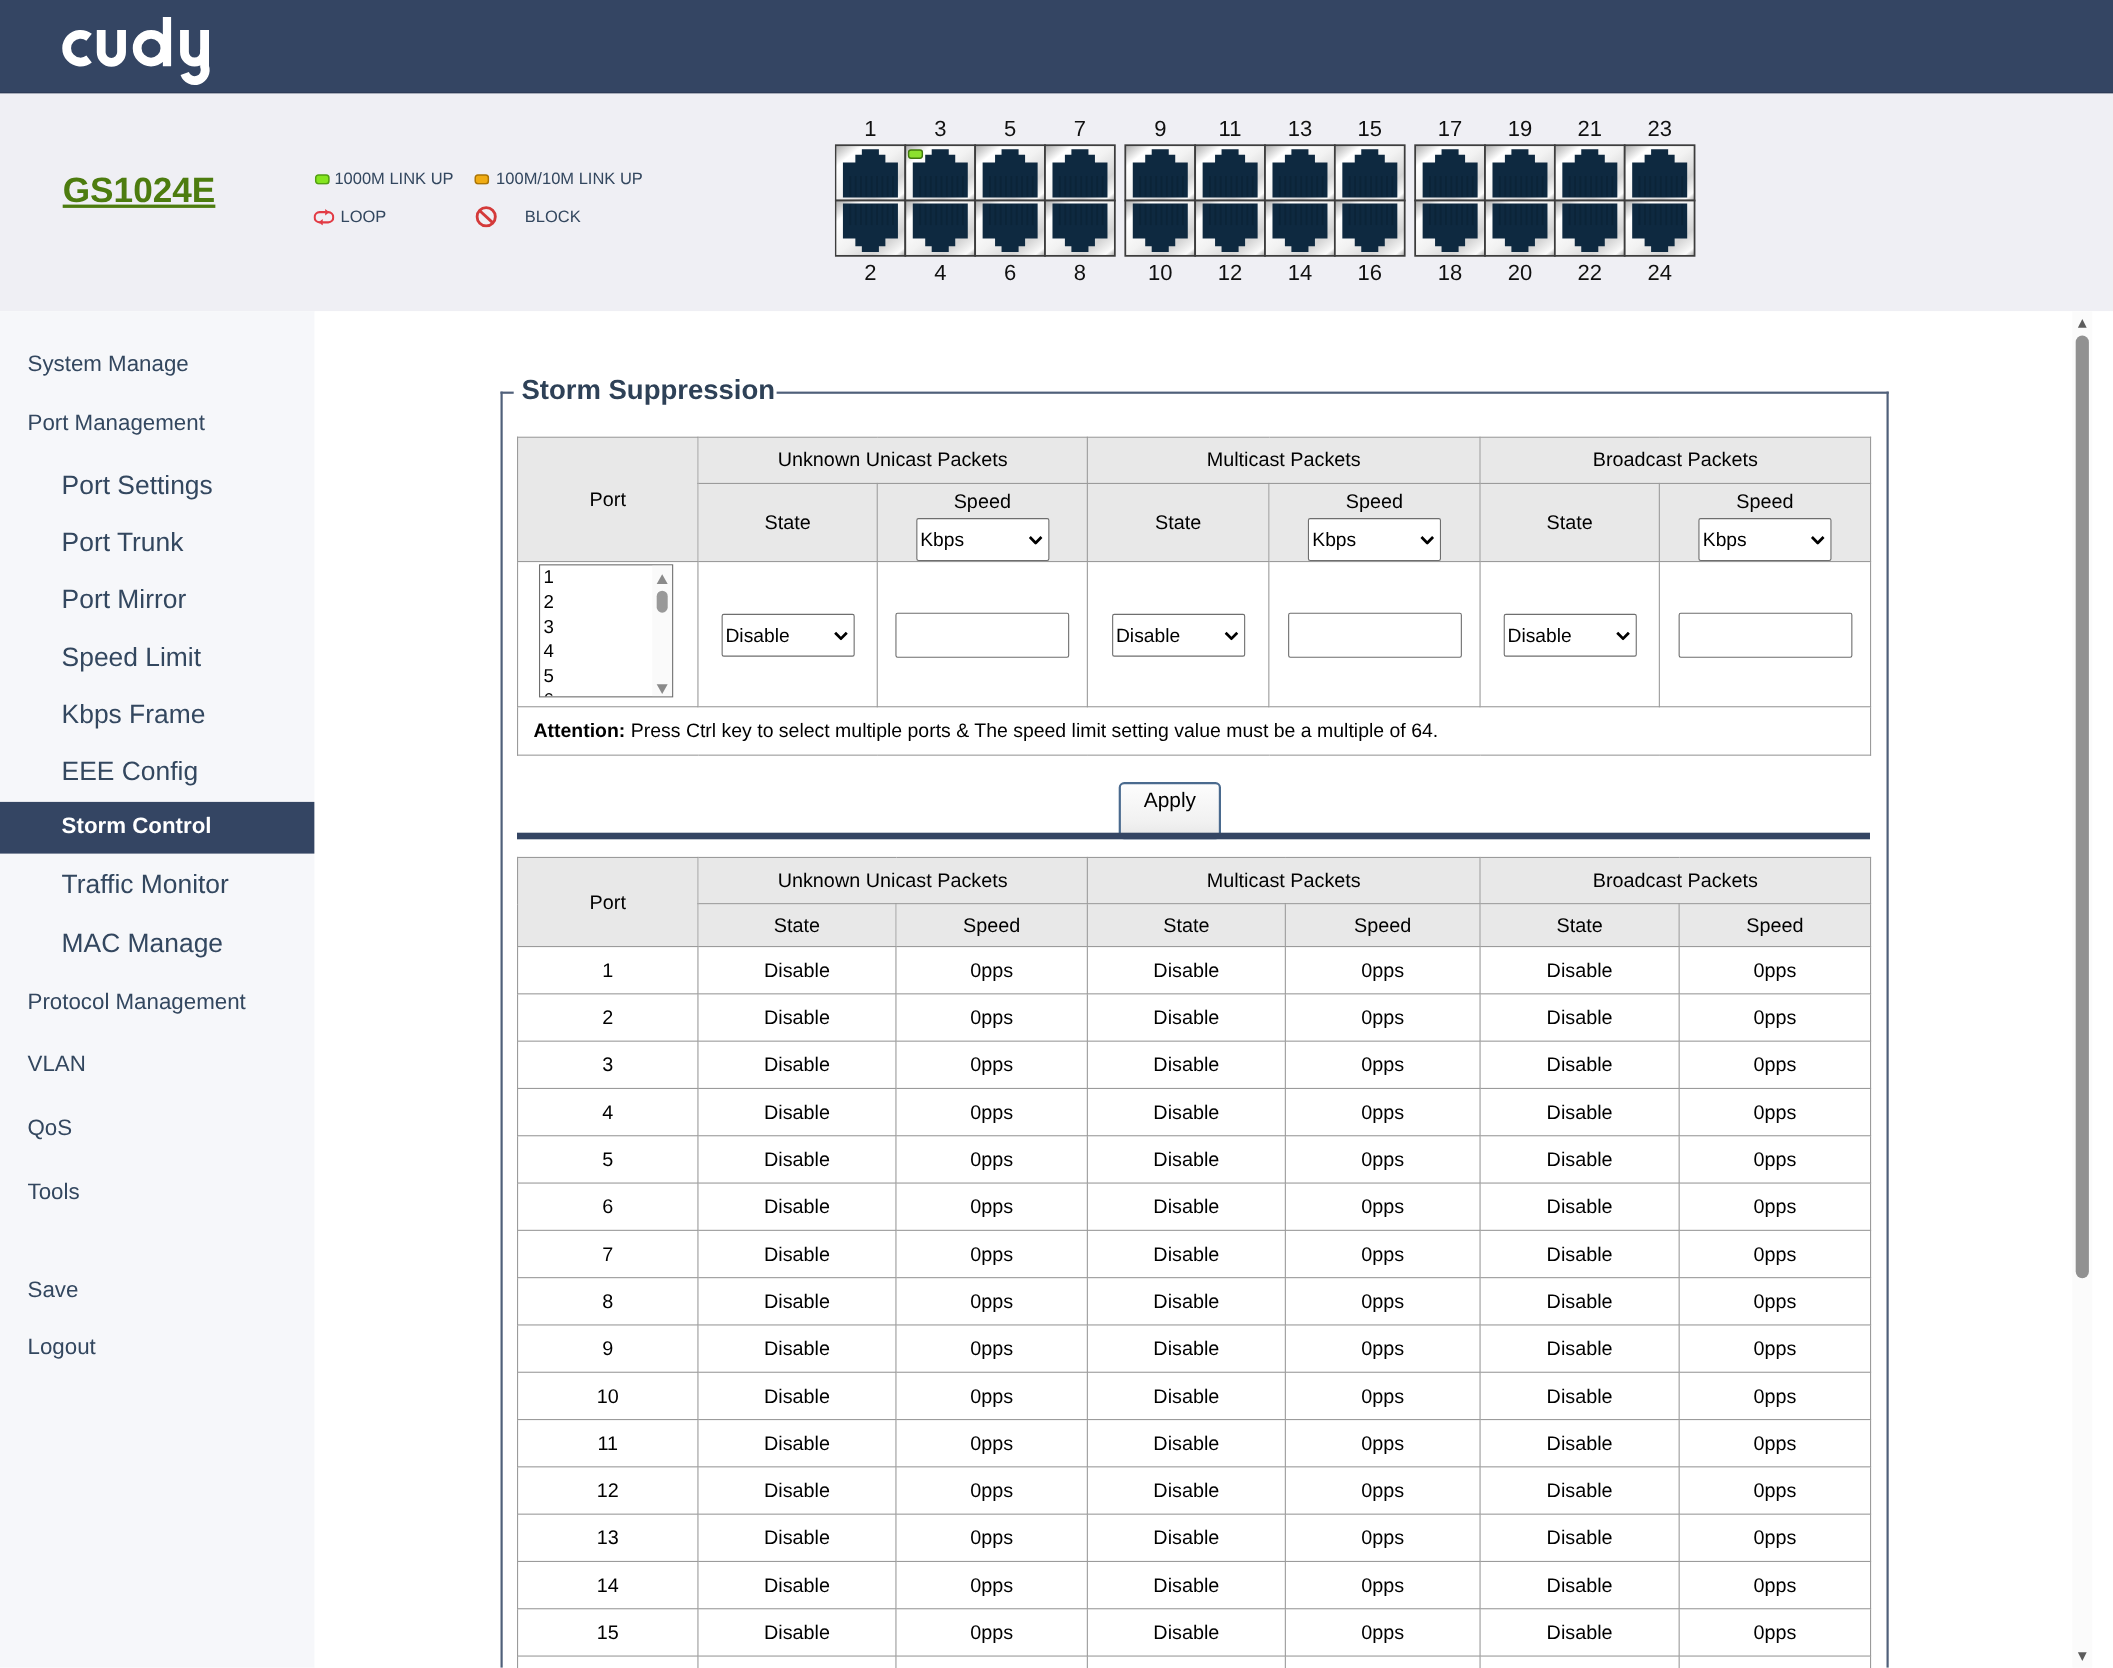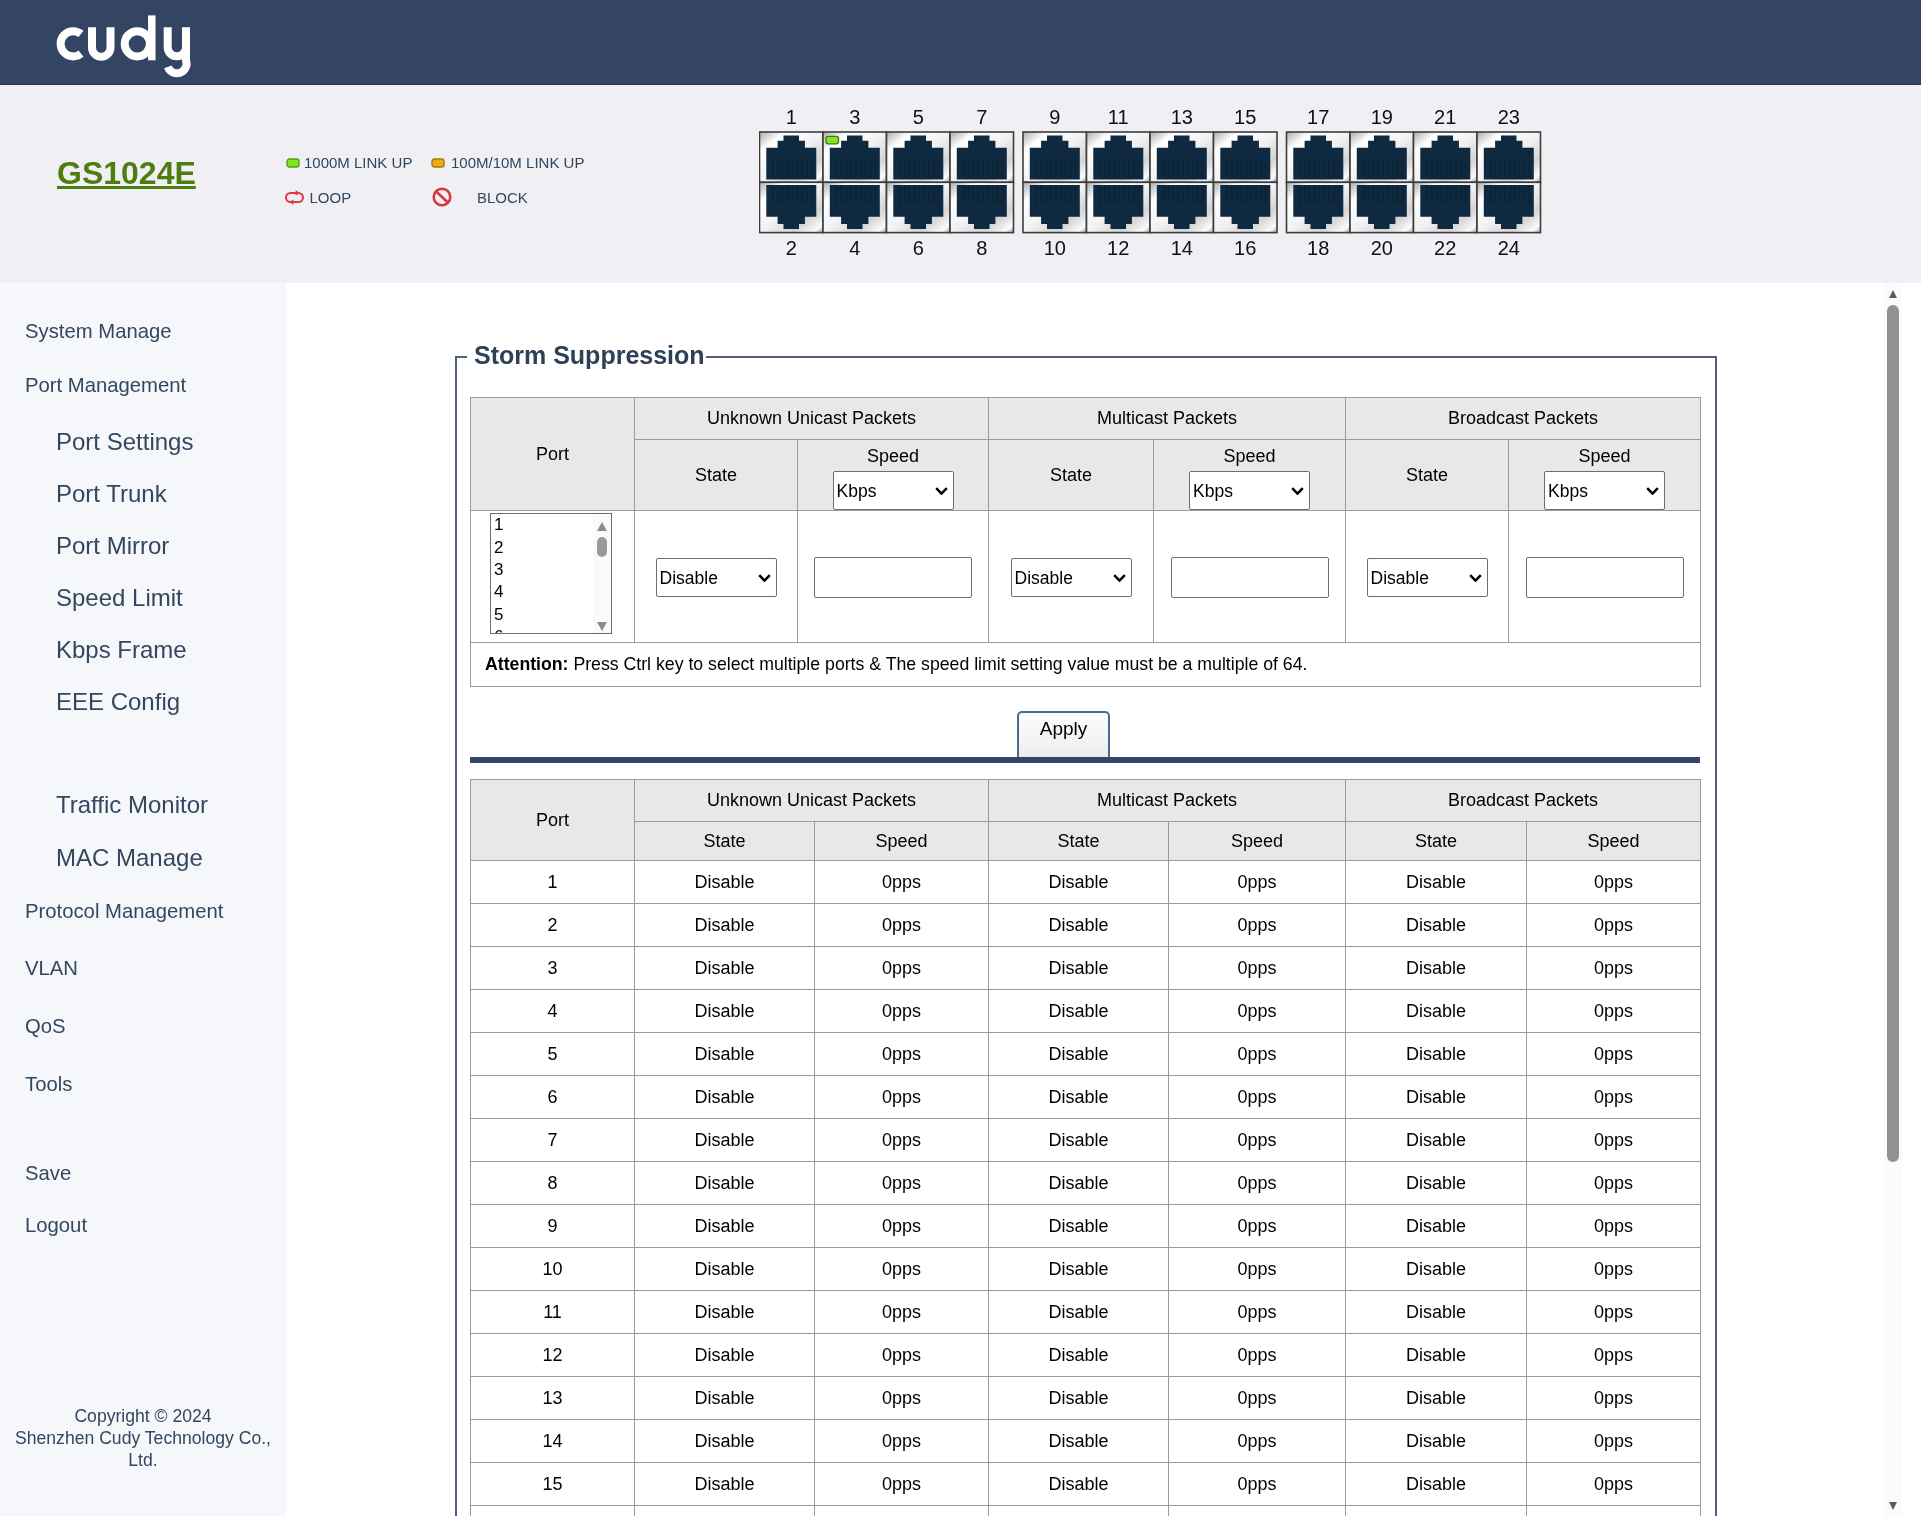--- a/index.html
+++ b/index.html
@@ -201,29 +201,31 @@
 </div>
 <div id="sidebar">
   <div class="mi" style="top:37px">System Manage</div>
   <div class="mi" style="top:91px">Port Management</div>
   <div class="mis" style="top:145px">Port Settings</div>
   <div class="mis" style="top:197px">Port Trunk</div>
   <div class="mis" style="top:249px">Port Mirror</div>
   <div class="mis" style="top:301px">Speed Limit</div>
   <div class="mis" style="top:353px">Kbps Frame</div>
   <div class="mis" style="top:405px">EEE Config</div>
+  <div id="stormsel">
+      <span>Storm Control</span>
+    </div>
   <div class="mis" style="top:508px">Traffic Monitor</div>
   <div class="mis" style="top:561px">MAC Manage</div>
   <div class="mi" style="top:617px">Protocol Management</div>
   <div class="mi" style="top:674px">VLAN</div>
   <div class="mi" style="top:732px">QoS</div>
   <div class="mi" style="top:790px">Tools</div>
   <div class="mi" style="top:879px">Save</div>
   <div class="mi" style="top:931px">Logout</div>
-  <div id="copyr">Copyright © 2024<br>Shenzhen Cudy Technology Co.,<br>Ltd.</div>
 </div>
 <div id="main"></div>
 <table id="t1">
   <colgroup>
       <col style="width:164px">
       <col style="width:163px">
       <col style="width:191px">
       <col style="width:165px">
       <col style="width:192px">
       <col style="width:163px">

